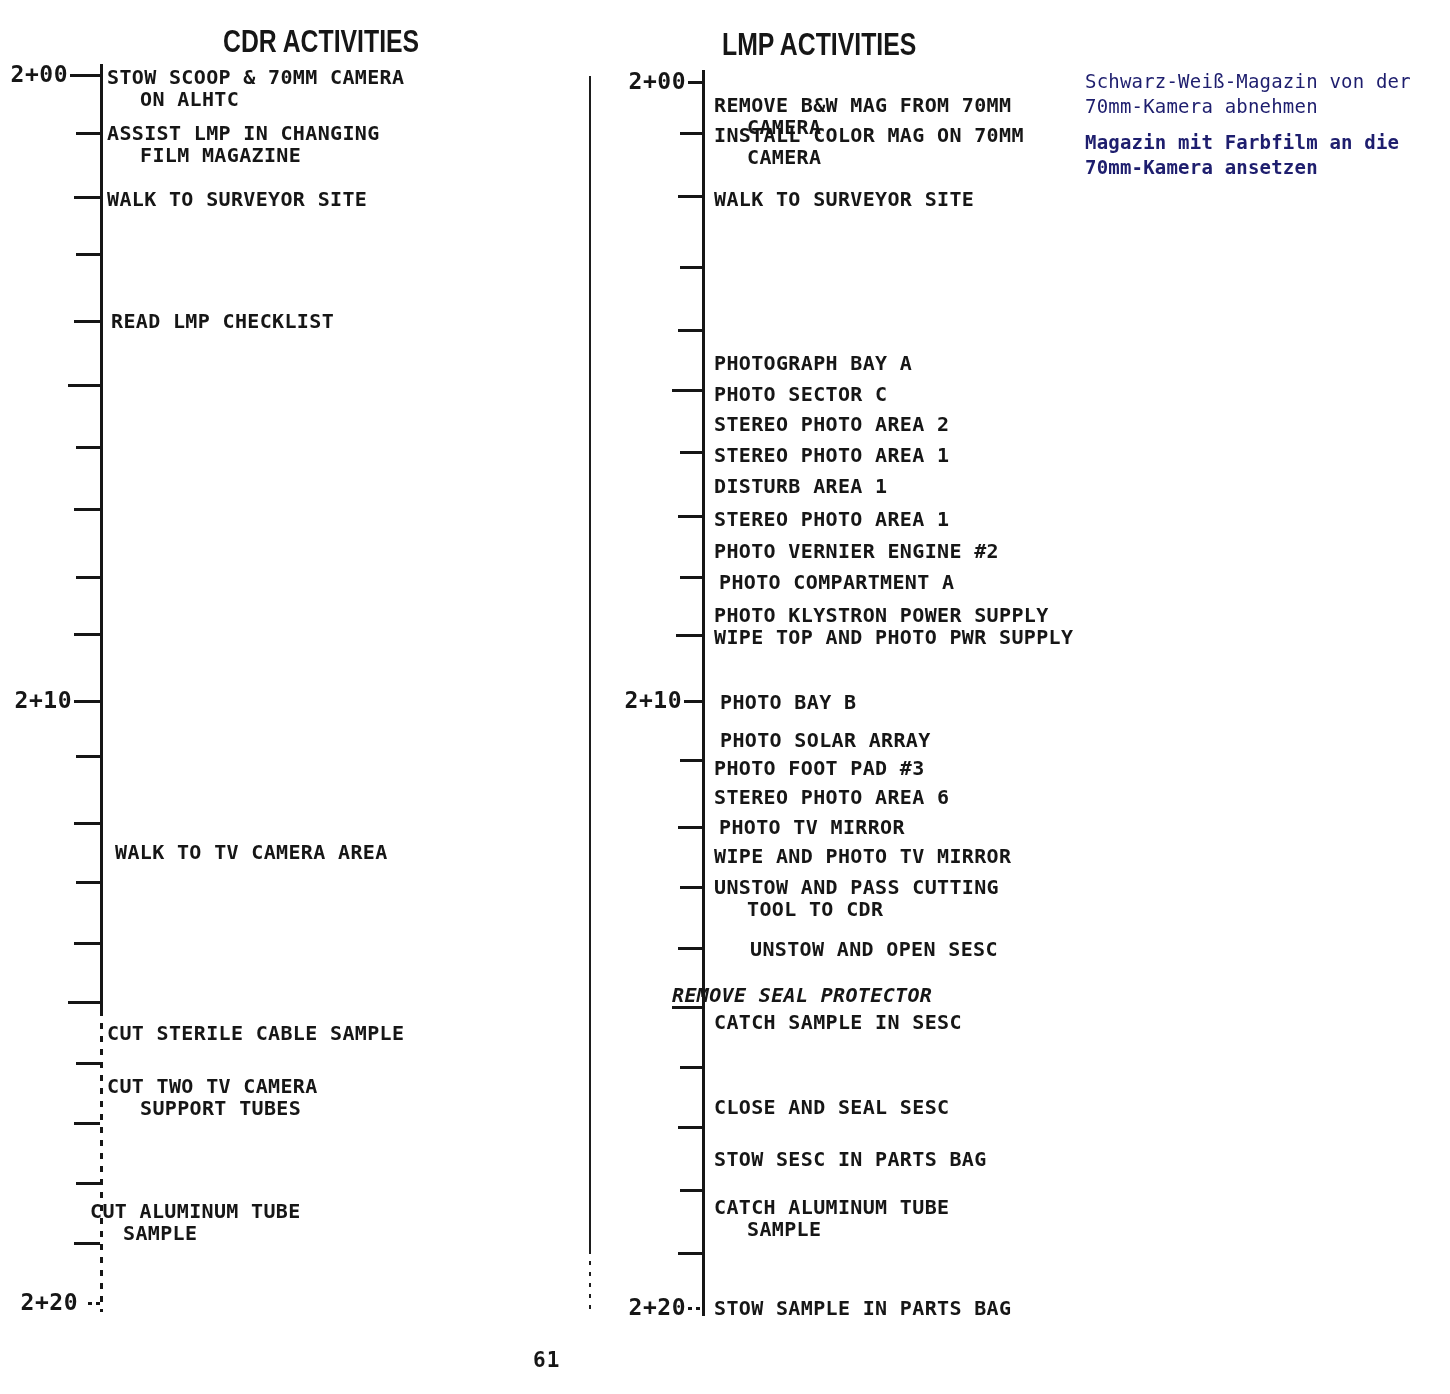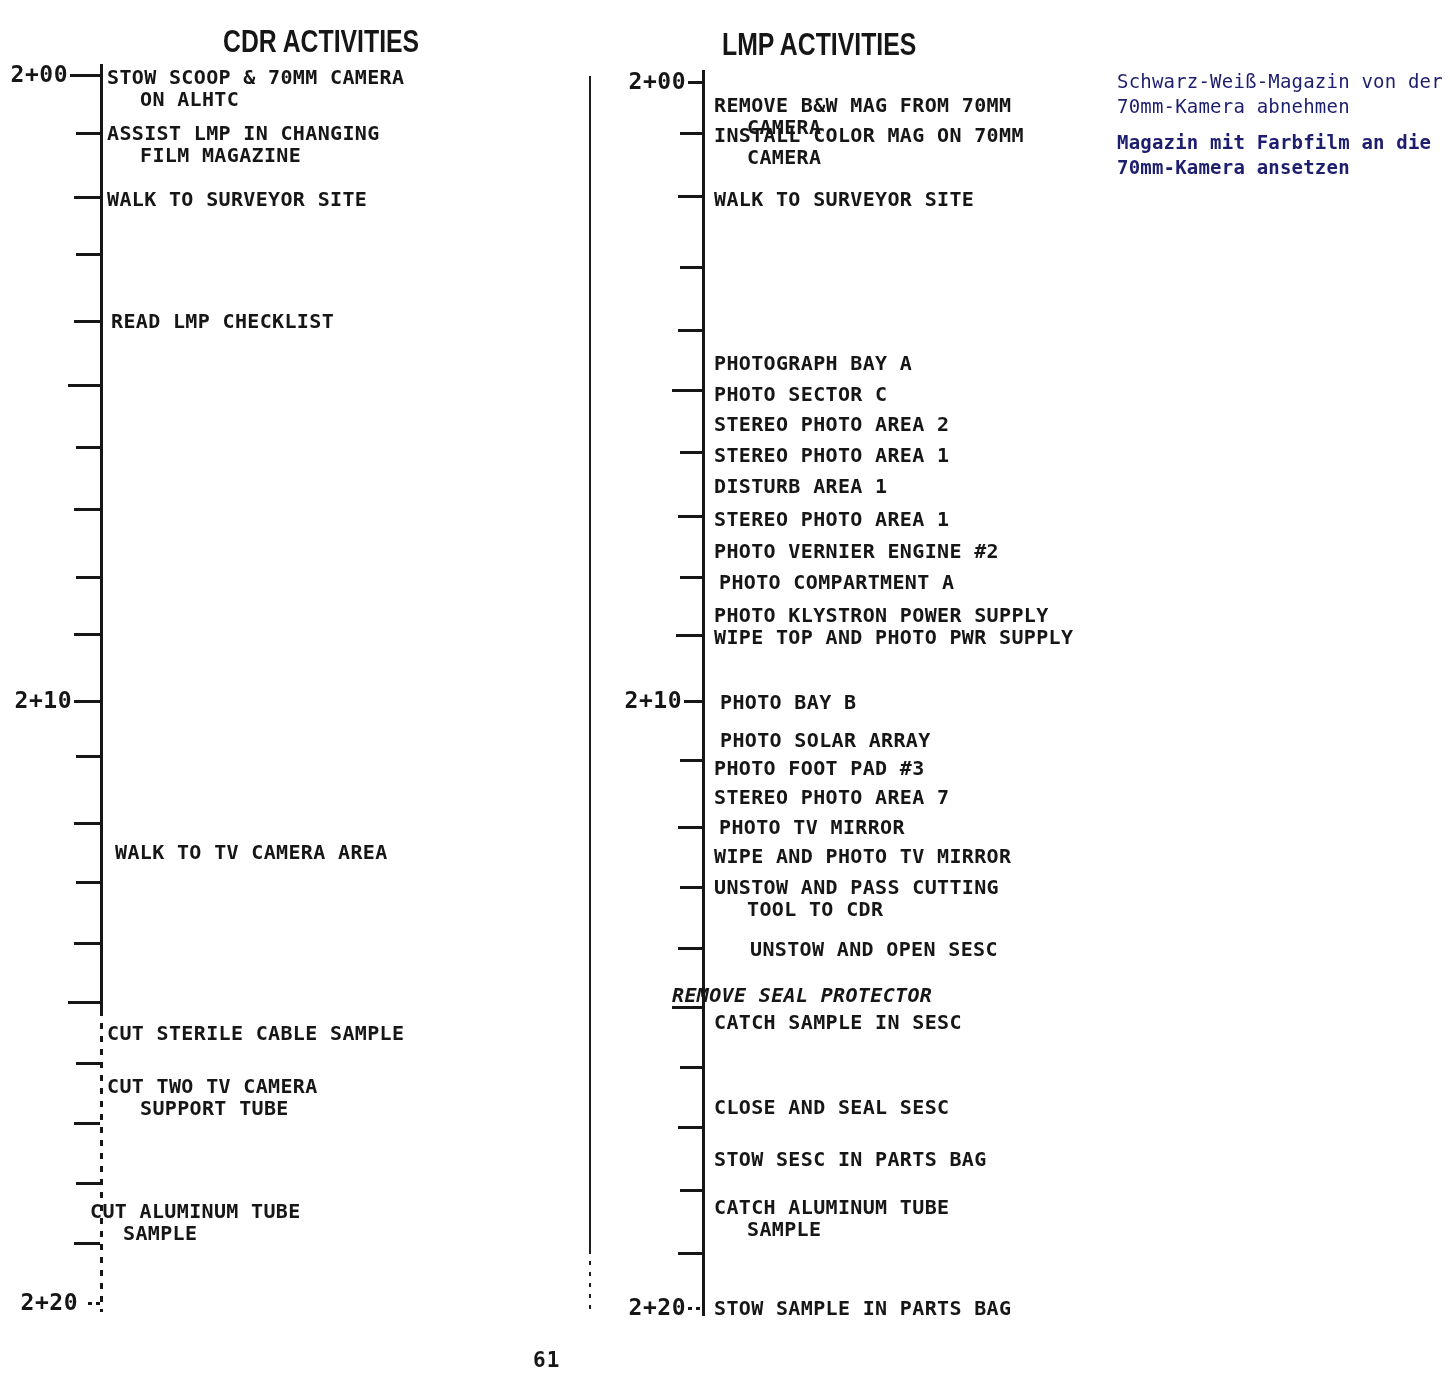--- a/index.html
+++ b/index.html
@@ -52,21 +52,20 @@
   }
   .item .cont{padding-left:33px;}
   .annotation{
     position:absolute;
     color:var(--annotation,#1e1e6e);
     font-size:19px;
     font-weight:500;
     line-height:25px;
     letter-spacing:0.2px;
     white-space:pre;
-    margin-left:32px;
   }
   .page-number{
     position:absolute;
     font-size:21px;
     font-weight:bold;
     letter-spacing:1px;
   }
 </style>
 </head>
 <body>
@@ -119,21 +118,21 @@
         <div>READ LMP CHECKLIST</div>
       </div>
       <div class="item" style="left: 115px; top: 841px;">
         <div>WALK TO TV CAMERA AREA</div>
       </div>
       <div class="item" style="left: 107px; top: 1022px;">
         <div>CUT STERILE CABLE SAMPLE</div>
       </div>
       <div class="item" style="left: 107px; top: 1075px;">
         <div>CUT TWO TV CAMERA</div>
-        <div class="cont">SUPPORT TUBE</div>
+        <div class="cont">SUPPORT TUBES</div>
       </div>
       <div class="item" style="left: 90px; top: 1200px;">
         <div>CUT ALUMINUM TUBE</div>
         <div class="cont">SAMPLE</div>
       </div>
     </div>
 
   <div>
       <div class="vline" style="left: 702px; top: 70px; height: 1246px;"></div>
       <div class="tick" style="left: 688px; top: 81px; width: 14px;"></div>
@@ -204,21 +203,21 @@
       <div class="item" style="left: 720px; top: 691px;">
         <div>PHOTO BAY B</div>
       </div>
       <div class="item" style="left: 720px; top: 729px;">
         <div>PHOTO SOLAR ARRAY</div>
       </div>
       <div class="item" style="left: 714px; top: 757px;">
         <div>PHOTO FOOT PAD #3</div>
       </div>
       <div class="item" style="left: 714px; top: 786px;">
-        <div>STEREO PHOTO AREA 7</div>
+        <div>STEREO PHOTO AREA 6</div>
       </div>
       <div class="item" style="left: 719px; top: 816px;">
         <div>PHOTO TV MIRROR</div>
       </div>
       <div class="item" style="left: 714px; top: 845px;">
         <div>WIPE AND PHOTO TV MIRROR</div>
       </div>
       <div class="item" style="left: 714px; top: 876px;">
         <div>UNSTOW AND PASS CUTTING</div>
         <div class="cont">TOOL TO CDR</div>

